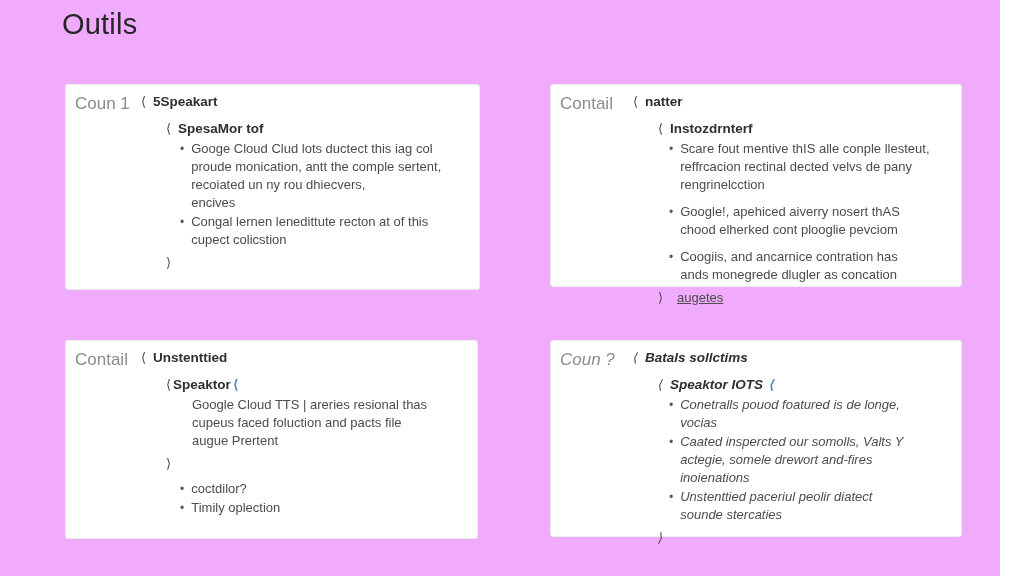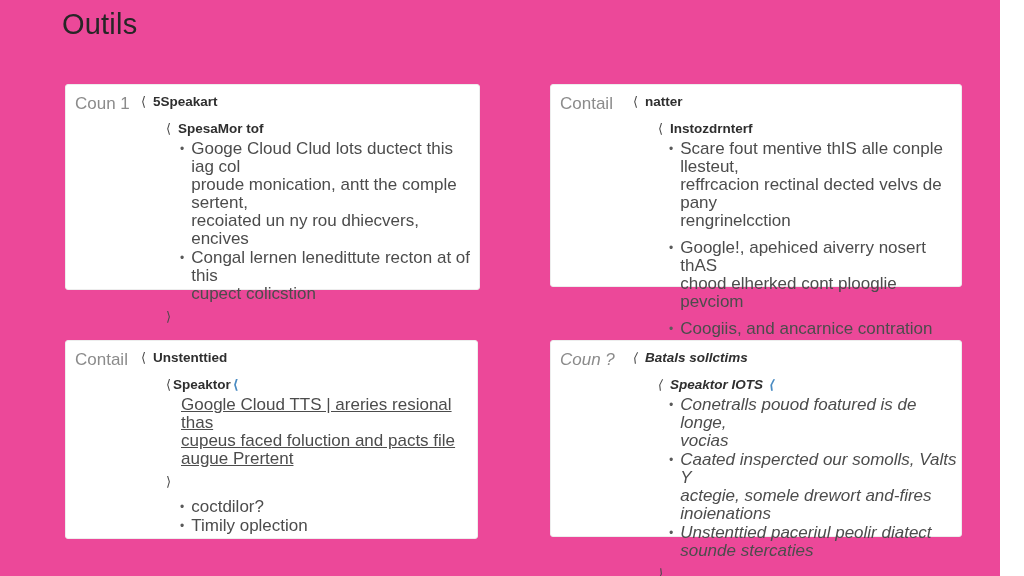--- a/index.html
+++ b/index.html
@@ -1,18 +1,18 @@
 <!DOCTYPE html>
 <html><head>
 <meta charset="utf-8">
 <style>
   * { margin:0; padding:0; box-sizing:border-box; }
   html,body { background:#ffffff; }
   body { font-family:"Liberation Sans","DejaVu Sans",sans-serif; }
-  .canvas { position:relative; width:1000px; height:576px; background:#ec4899; overflow:hidden; }
+  .canvas { position:relative; width:1000px; height:576px; background:#f0abfc; overflow:hidden; }
 
   .page-title { position:absolute; left:62px; top:8px; font-size:29px; font-weight:500;
                 color:#262626; letter-spacing:.2px; }
 
   .card { position:absolute; background:#ffffff; border:1px solid #ededed; border-radius:3px; }
   .gutter { position:absolute; left:9px; top:9px; font-size:17px; color:#8b8b8b; white-space:nowrap; }
 
   .content { padding-top:8px; margin-left:75px; }
   .card.right .content { margin-left:82px; }
 
@@ -22,22 +22,22 @@
   .chev-blue { color:#4a8bc2; font-weight:700; font-size:13px; line-height:18px; margin-left:2px; }
   .sp { margin-left:6px; }
 
   .sub { margin-top:9px; margin-left:25px; }
 
   .bullets { list-style:none; margin-left:11px; margin-top:2px; }
   .card.left .bullets { margin-left:14px; }
   .bullets li { display:flex; margin-top:1px; }
   .bullets.spaced li + li { margin-top:9px; }
   .dot { color:#5a5a5a; font-size:12px; line-height:18px; margin-right:7px; flex:none; }
-  .btext, .para { font-size:17px; color:#4c4c4c; line-height:18px; white-space:pre-line; }
-  .para { margin-left:15px; margin-top:2px;text-decoration:underline; }
+  .btext, .para { font-size:13px; color:#4c4c4c; line-height:18px; white-space:pre-line; }
+  .para { margin-left:26px; margin-top:2px; }
 
   .close-row { display:flex; margin-top:5px; }
   .close-row .chev { margin-right:14px; }
   .close-text { font-size:13px; color:#4c4c4c; line-height:18px;text-decoration:underline; }
 
   .bullets.post { margin-left:0; margin-top:7px; }
 
   
   #card-0 { left:65px;  top:84px;  width:415px; height:206px; }
   #card-1 { left:550px; top:84px;  width:412px; height:203px; }

